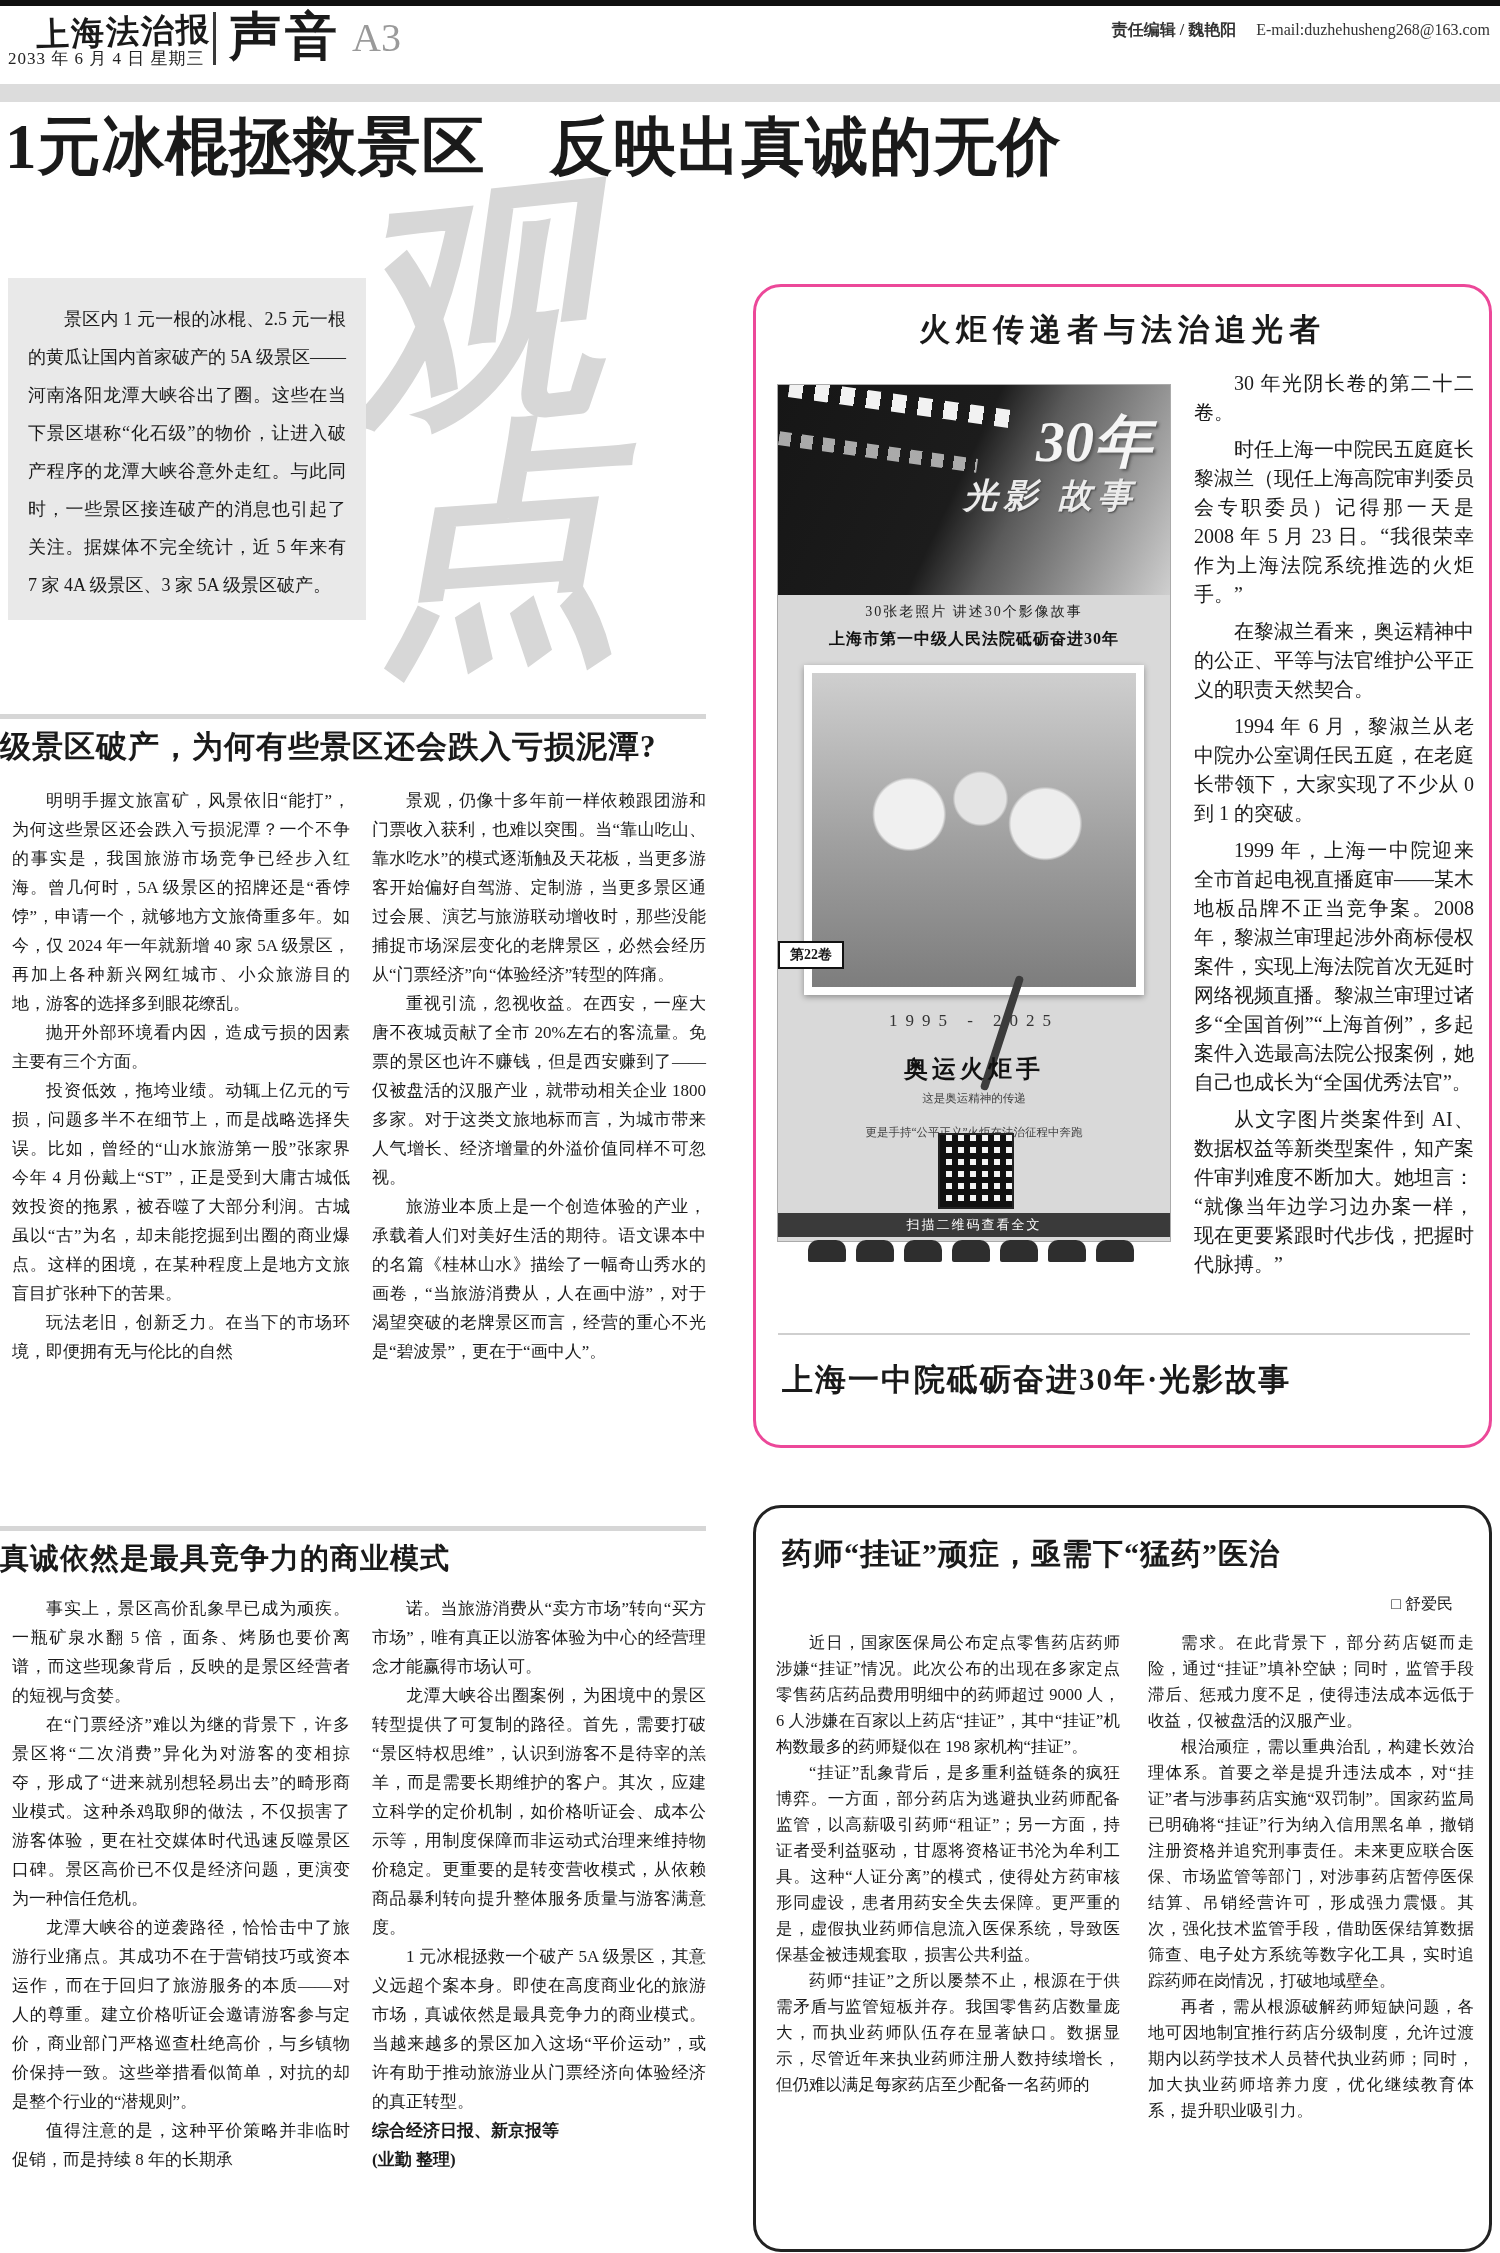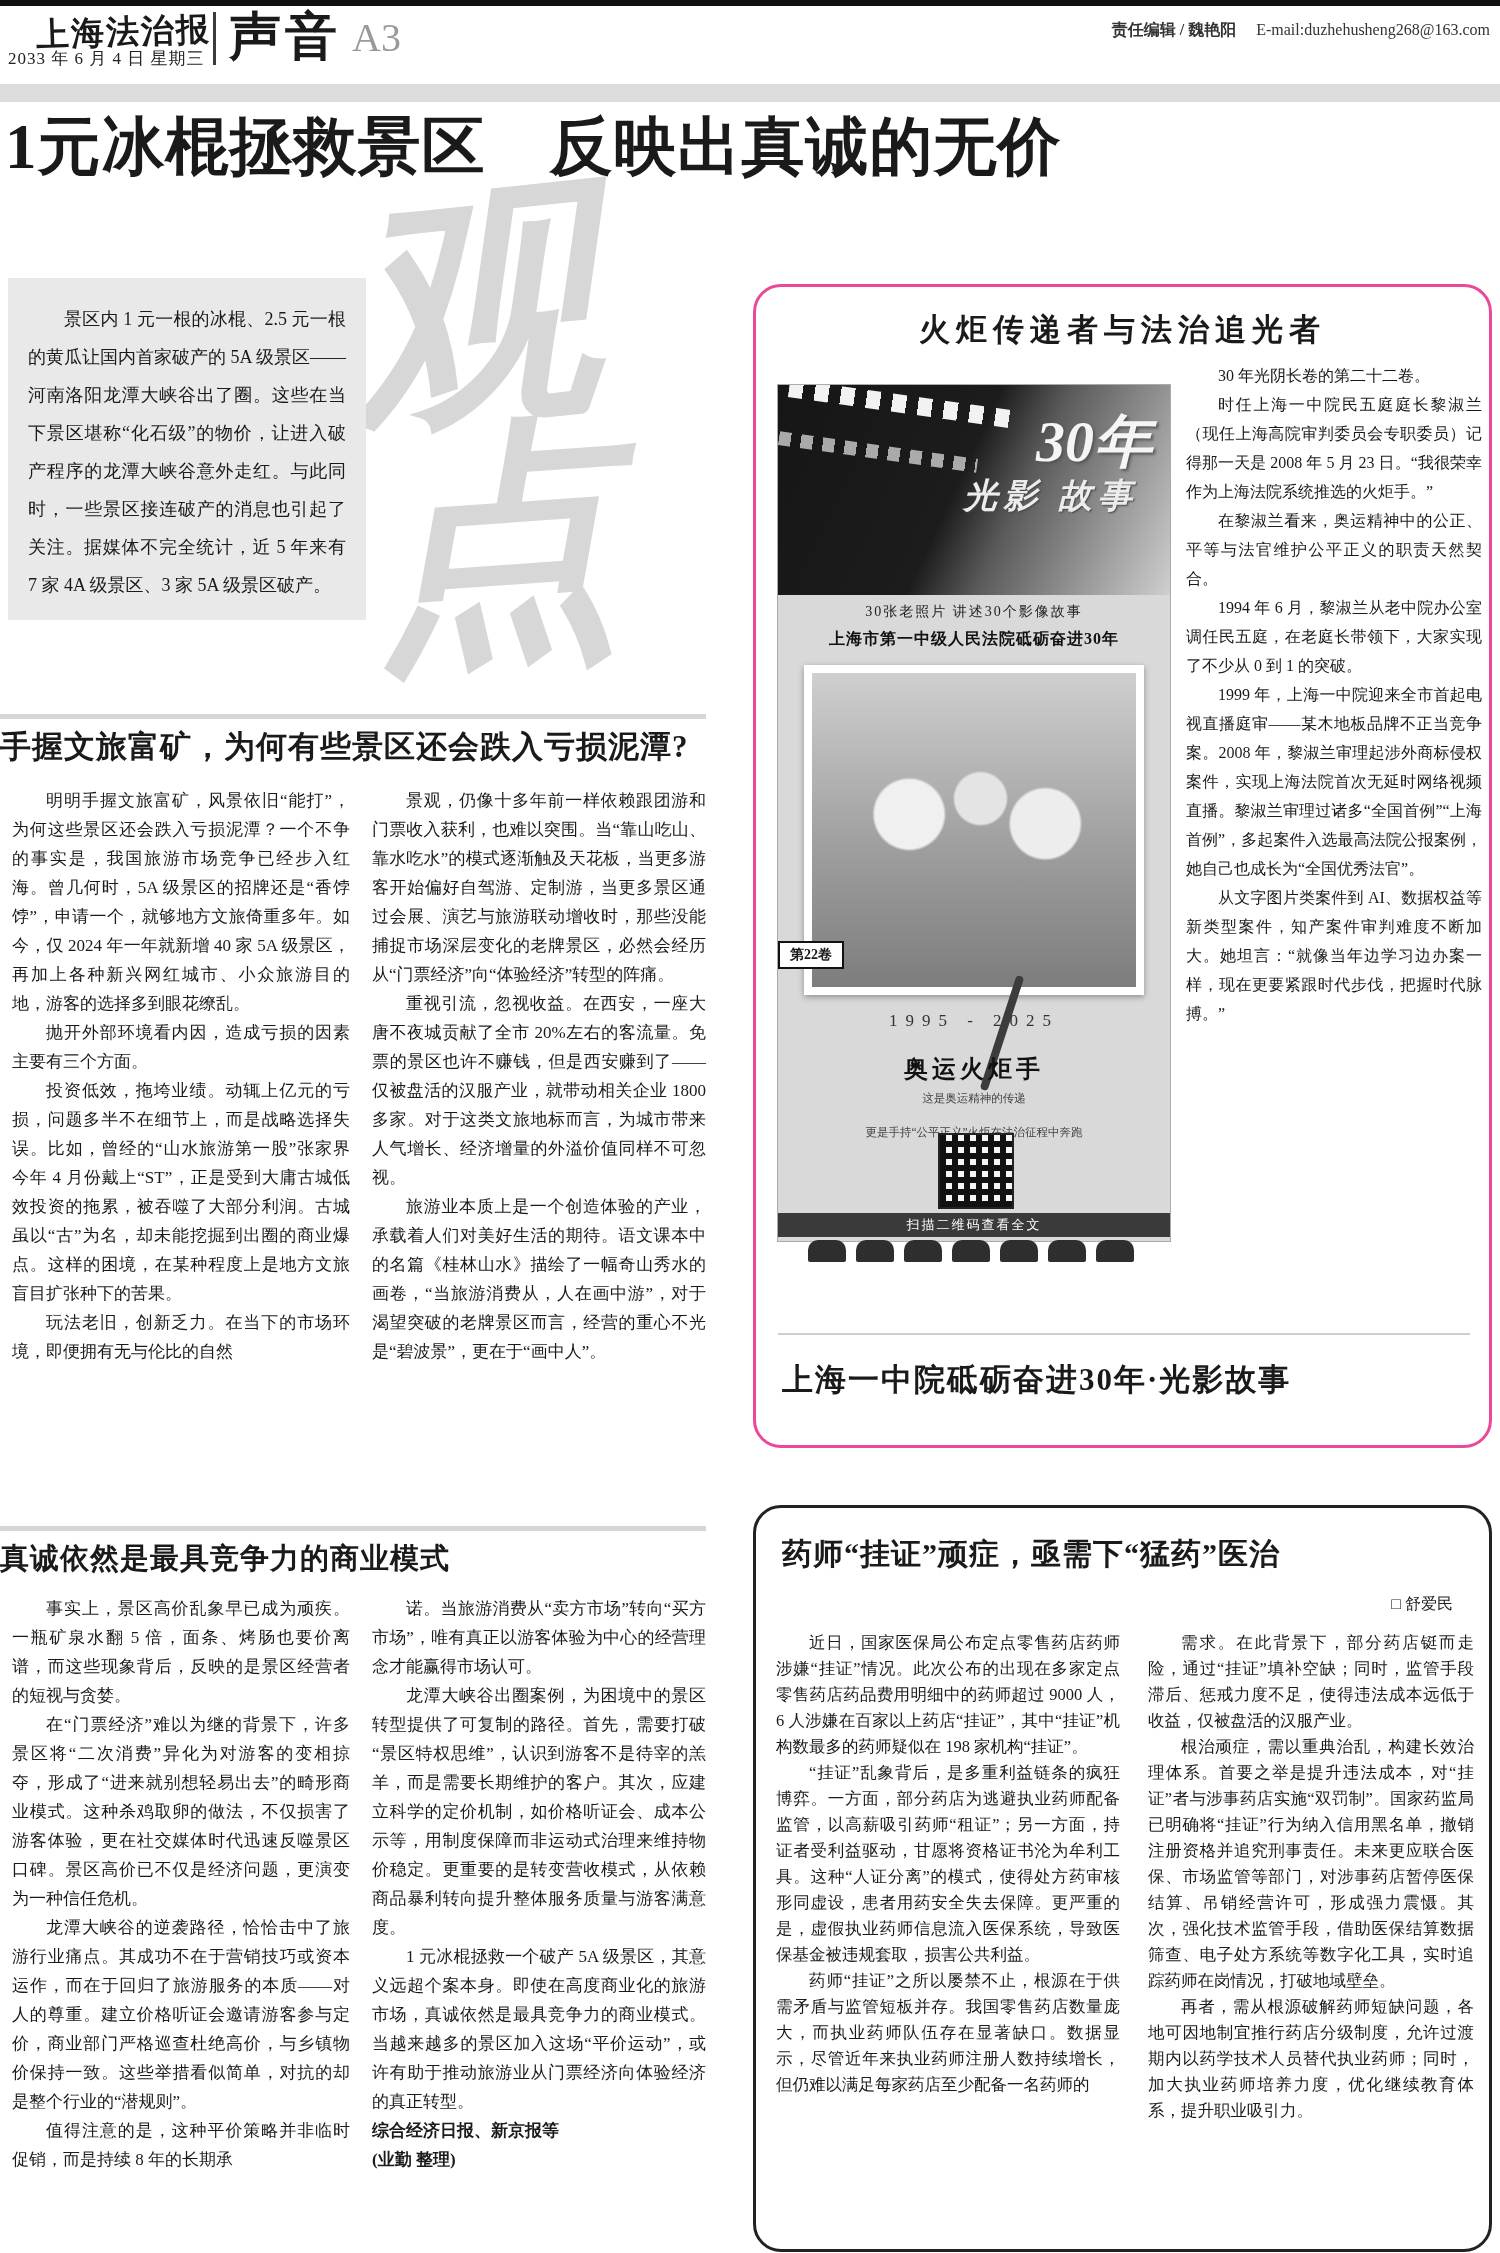--- a/index.html
+++ b/index.html
@@ -64,21 +64,21 @@
   .ph-title{left:0;top:668px;width:100%;text-align:center;font-size:24px;font-weight:900;letter-spacing:4px;color:#111;}
   .ph-cap{left:0;width:100%;text-align:center;font-size:11.5px;color:#444;}
   .cap1{top:706px;} .cap2{top:724px;margin-top:16px;}
   .qr{left:160px;top:748px;width:72px;height:72px;border:2px solid #222;background:
       repeating-linear-gradient(0deg,#111 0 6px,transparent 6px 12px),
       repeating-linear-gradient(90deg,#111 0 6px,#f5f5f5 6px 12px);}
   .qr-label{left:0;top:828px;width:100%;height:24px;line-height:24px;background:#3a3a3a;color:#fff;text-align:center;font-size:13px;letter-spacing:2px;}
   .seats{left:775px;top:1240px;width:392px;display:flex;gap:10px;justify-content:center;z-index:3;}
   .seat{width:38px;height:22px;background:#2e2e2e;border-radius:10px 10px 2px 2px;}
   .fcol{left:430px;top:74px;width:296px;}
-  .fcol p{margin:0;font-size:16px;line-height:29px;text-align:justify;text-indent:2em;}
+  .fcol p{margin:8px;font-size:20px;line-height:29px;text-align:justify;text-indent:2em;}
   .f-rule{left:22px;top:1046px;width:692px;height:2px;background:#cfcfcf;}
   .f-caption{left:26px;top:1072px;width:690px;font-size:31px;font-weight:700;letter-spacing:2px;}
   
   .pbox{left:753px;top:1505px;width:739px;height:747px;border:3px solid #222;border-radius:28px;box-sizing:border-box;background:#fff;z-index:2;}
   .p-title{left:26px;top:26px;width:690px;font-size:30px;font-weight:700;letter-spacing:1px;}
   .p-byline{right:36px;top:86px;font-size:16px;color:#222;}
   .pcol p{margin:0;font-size:16.5px;line-height:26px;text-align:justify;text-indent:2em;}
   .pc1{left:20px;top:122px;width:344px;}
   .pc2{left:392px;top:122px;width:326px;}
 </style>
@@ -103,21 +103,21 @@
   <div class="abs headline">1元冰棍拯救景区　反映出真诚的无价</div>
 
   <div class="abs wm wm1">观</div>
   <div class="abs wm wm2">点</div>
 
   <div class="abs intro-box">
     <p>景区内 1 元一根的冰棍、2.5 元一根的黄瓜让国内首家破产的 5A 级景区——河南洛阳龙潭大峡谷出了圈。这些在当下景区堪称“化石级”的物价，让进入破产程序的龙潭大峡谷意外走红。与此同时，一些景区接连破产的消息也引起了关注。据媒体不完全统计，近 5 年来有 7 家 4A 级景区、3 家 5A 级景区破产。</p>
   </div>
 
   <div class="abs rule a1-rule"></div>
-  <div class="abs a1-title">手握文旅富矿，为何有些景区还会跌入亏损泥潭?</div>
+  <div class="abs a1-title">级景区破产，为何有些景区还会跌入亏损泥潭?</div>
   <div class="abs bodycol a1c1">
     <p>明明手握文旅富矿，风景依旧“能打”，为何这些景区还会跌入亏损泥潭？一个不争的事实是，我国旅游市场竞争已经步入红海。曾几何时，5A 级景区的招牌还是“香饽饽”，申请一个，就够地方文旅倚重多年。如今，仅 2024 年一年就新增 40 家 5A 级景区，再加上各种新兴网红城市、小众旅游目的地，游客的选择多到眼花缭乱。</p>
     <p>抛开外部环境看内因，造成亏损的因素主要有三个方面。</p>
     <p>投资低效，拖垮业绩。动辄上亿元的亏损，问题多半不在细节上，而是战略选择失误。比如，曾经的“山水旅游第一股”张家界今年 4 月份戴上“ST”，正是受到大庸古城低效投资的拖累，被吞噬了大部分利润。古城虽以“古”为名，却未能挖掘到出圈的商业爆点。这样的困境，在某种程度上是地方文旅盲目扩张种下的苦果。</p>
     <p>玩法老旧，创新乏力。在当下的市场环境，即便拥有无与伦比的自然</p>
   </div>
   <div class="abs bodycol a1c2">
     <p>景观，仍像十多年前一样依赖跟团游和门票收入获利，也难以突围。当“靠山吃山、靠水吃水”的模式逐渐触及天花板，当更多游客开始偏好自驾游、定制游，当更多景区通过会展、演艺与旅游联动增收时，那些没能捕捉市场深层变化的老牌景区，必然会经历从“门票经济”向“体验经济”转型的阵痛。</p>
     <p>重视引流，忽视收益。在西安，一座大唐不夜城贡献了全市 20%左右的客流量。免票的景区也许不赚钱，但是西安赚到了——仅被盘活的汉服产业，就带动相关企业 1800 多家。对于这类文旅地标而言，为城市带来人气增长、经济增量的外溢价值同样不可忽视。</p>
     <p>旅游业本质上是一个创造体验的产业，承载着人们对美好生活的期待。语文课本中的名篇《桂林山水》描绘了一幅奇山秀水的画卷，“当旅游消费从，人在画中游”，对于渴望突破的老牌景区而言，经营的重心不光是“碧波景”，更在于“画中人”。</p>

